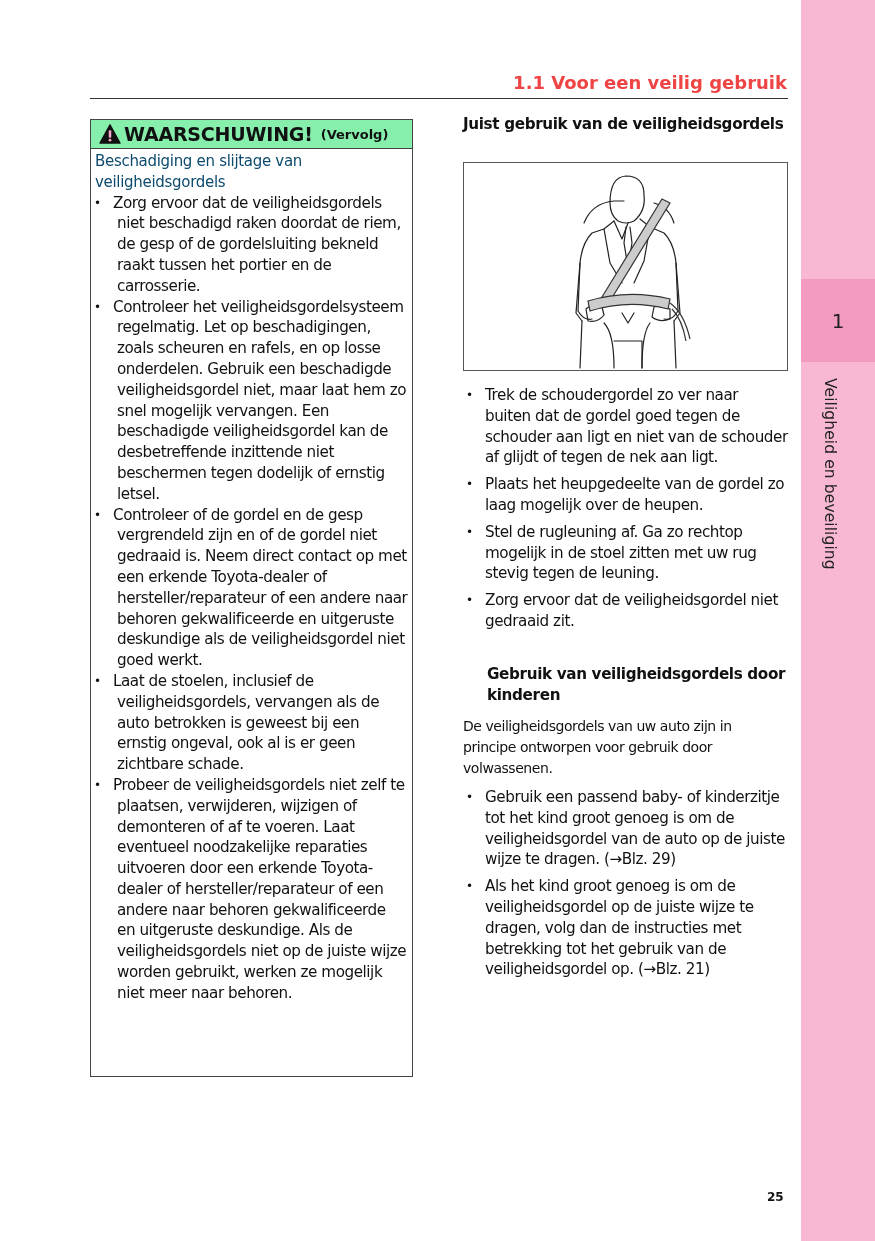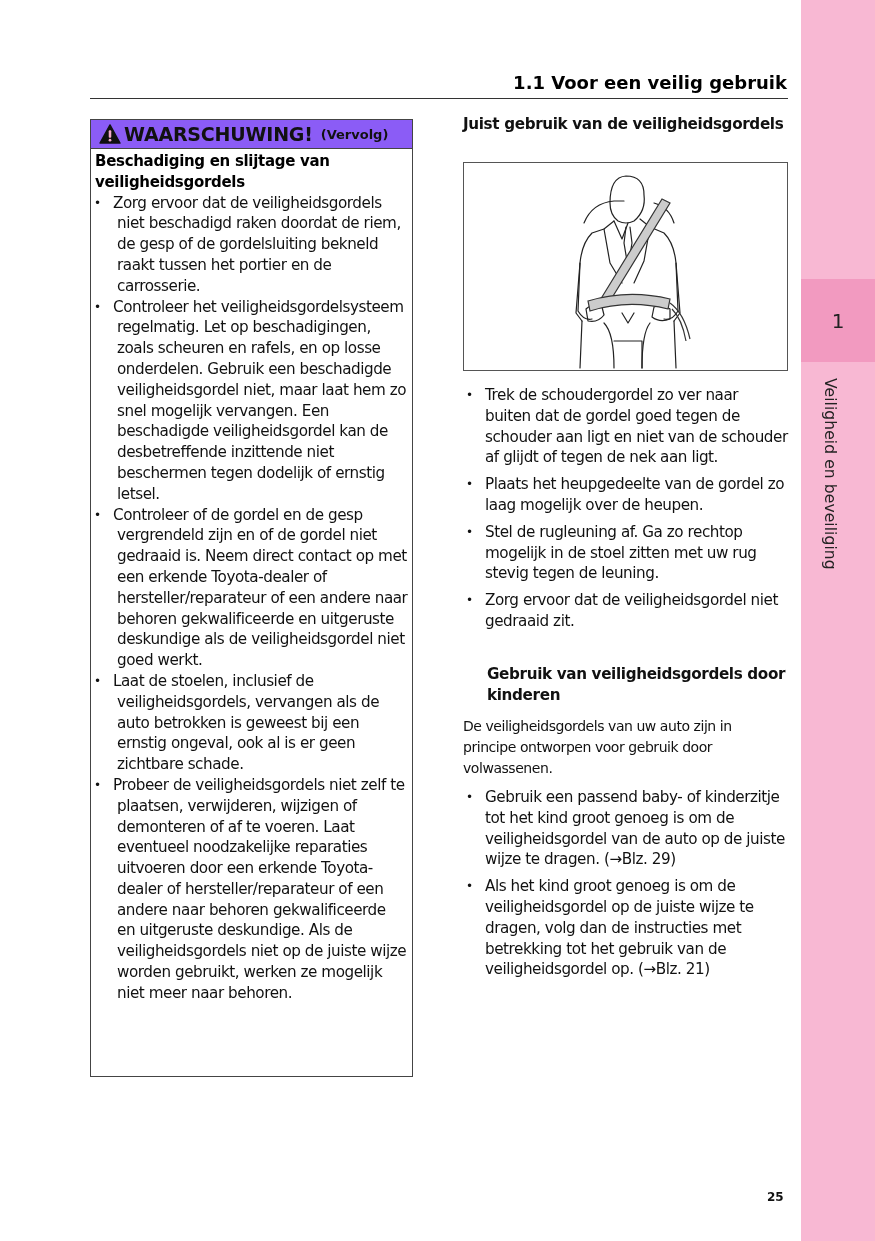--- a/index.html
+++ b/index.html
@@ -18,46 +18,46 @@
     display: flex; align-items: center; justify-content: center;
     font-family: "DejaVu Sans", sans-serif; font-size: 20px; color: #222;
   }
   .vtext {
     position: absolute; left: 8px; top: 378px; width: 30px;
     writing-mode: vertical-rl; font-size: 15.5px; color: #222;
     font-family: "DejaVu Sans", sans-serif; letter-spacing: 0.1px;
   }
   .header-title {
     position: absolute; right: 88px; top: 72px;
-    font-size: 18px; font-weight: bold; color: #000000;
+    font-size: 18px; font-weight: bold; color: #ef4444;
     font-family: "DejaVu Sans", sans-serif;
   }
   .header-rule {
     position: absolute; left: 90px; top: 98px; width: 698px; height: 1px;
     background: #333;
   }
   .warning {
     position: absolute; left: 90px; top: 119px; width: 323px; height: 958px;
     border: 1px solid #444; box-sizing: border-box;
   }
   .warning-head {
-    background: #8b5cf6; border-bottom: 1px solid #444;
+    background: #86efac; border-bottom: 1px solid #444;
     height: 28px; display: flex; align-items: center; padding-left: 8px;
   }
   .warning-head .icon { width: 22px; height: 20px; margin-right: 3px; }
   .warning-head .title {
     font-size: 19px; font-weight: bold; color: #111; letter-spacing: -0.2px;
     font-family: "DejaVu Sans", sans-serif;
   }
   .warning-head .cont {
     font-size: 13px; font-weight: bold; margin-left: 8px; color: #111;
   }
   .warning-body { padding: 2px 4px 0 4px; }
   .subhead {
-    font-size: 15px; font-weight: bold; line-height: 20.8px; color: #000000;
+    font-size: 15px; font-weight: normal; line-height: 20.8px; color: #0c4a6e;
     font-family: "DejaVu Sans", sans-serif; letter-spacing: -0.3px;
   }
   ul.blist { list-style: none; margin: 0; padding: 0; }
   ul.blist li {
     position: relative; padding-left: 22px;
     font-size: 15.2px; line-height: 20.8px; letter-spacing: -0.45px; color: #111;
   }
   ul.blist li .bullet {
     position: absolute; left: 3px; top: 0; font-size: 12px;
   }

